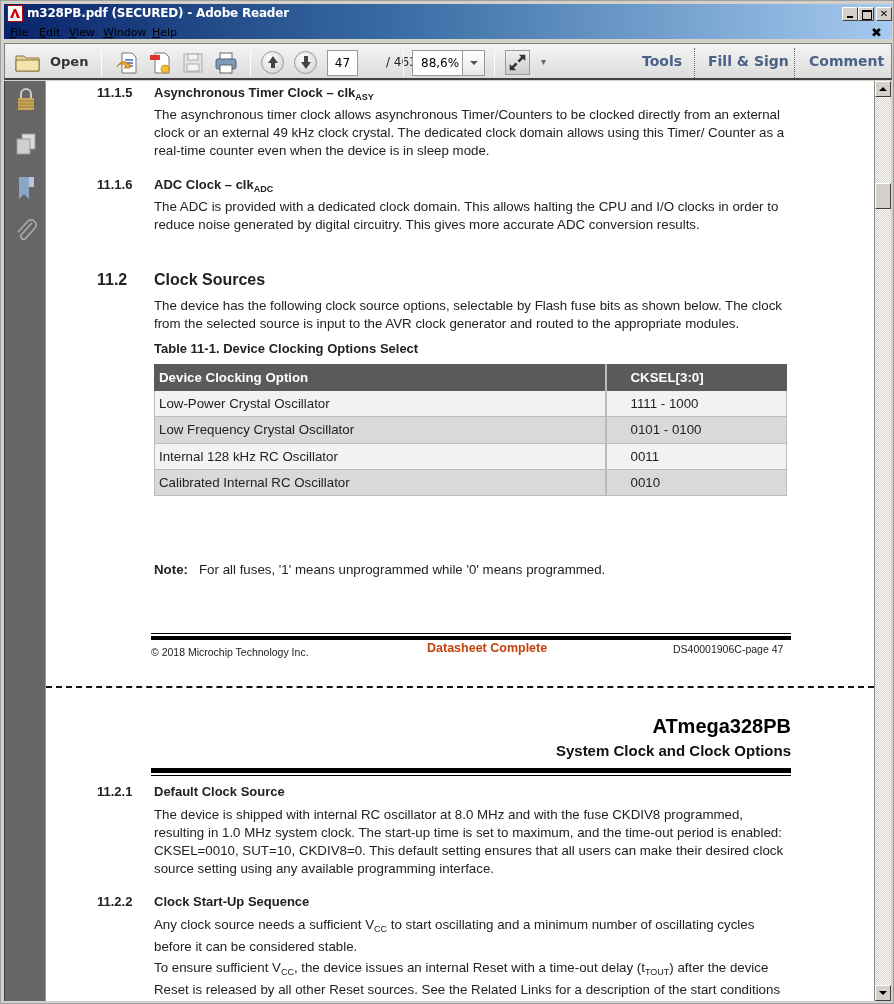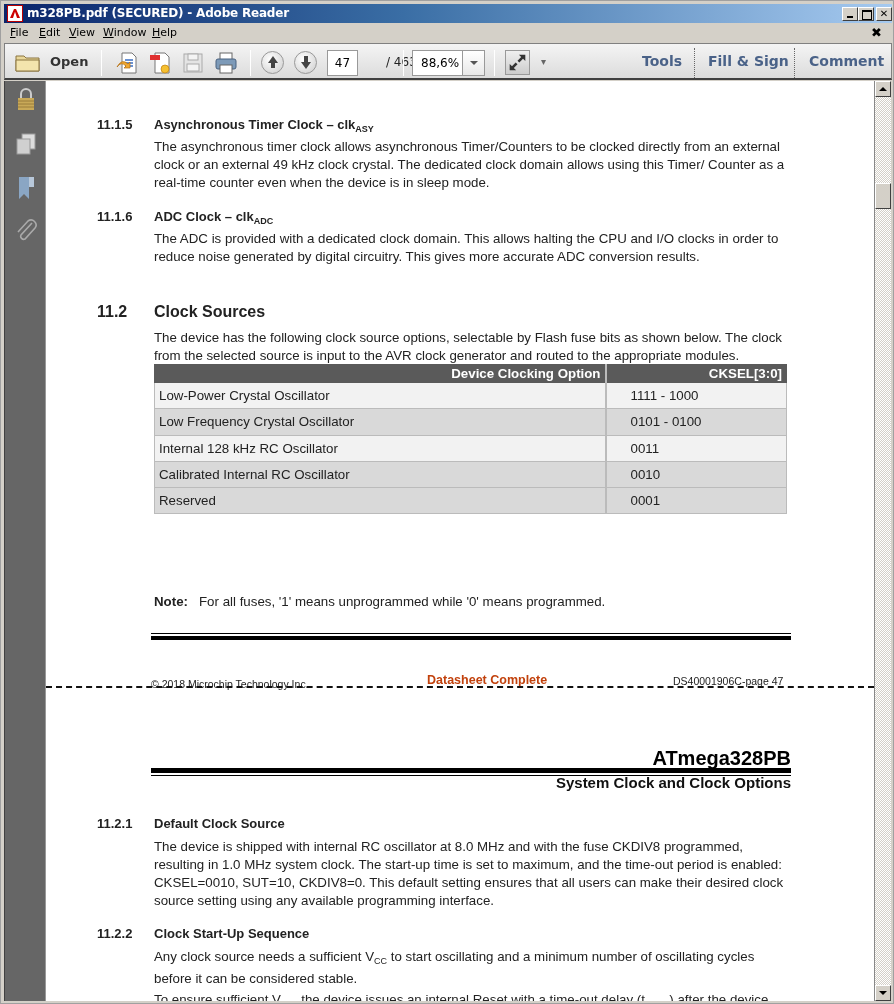--- a/index.html
+++ b/index.html
@@ -1,20 +1,20 @@
 <!DOCTYPE html>
 <html><head>
 <meta charset="utf-8">
 <style>
   * { box-sizing: border-box; margin: 0; padding: 0; }
   html, body { width: 894px; height: 1004px; overflow: hidden; background: #d4d0c8; font-family: "Liberation Sans", sans-serif; }
   .window { position: absolute; left: 0; top: 0; width: 894px; height: 1004px; background: #d4d0c8; border: 1px solid #a0a0a0; }
 
   
-  .titlebar { position: absolute; left: 3px; top: 3px; width: 888px; height: 19px;
+  .titlebar { position: absolute; left: 3px; top: 3px; width: 888px; height: 35px;
     background: linear-gradient(to right, #0a246a 0%, #3a6ea5 45%, #a6caf0 100%); }
   .titlebar .app-icon { position: absolute; left: 3px; top: 1px; width: 16px; height: 17px; background: #fff; border: 1px solid #b00; }
   .titlebar .app-icon::after { content: ""; position: absolute; left: 2px; top: 3px; width: 10px; height: 9px; background: #c00; clip-path: polygon(0 100%, 40% 0, 60% 0, 100% 100%, 70% 100%, 50% 30%, 30% 100%); }
   .titlebar .title { position: absolute; left: 23px; top: 2px; color: #fff; font-family: "DejaVu Sans", sans-serif; font-weight: bold; font-size: 12px; letter-spacing: -0.2px; }
   .winbtn { position: absolute; top: 3px; width: 16px; height: 14px; background: #d4d0c8; border: 1px solid; border-color: #fff #404040 #404040 #fff; font-size: 10px; font-weight: bold; text-align: center; line-height: 12px; color: #000; font-family: "DejaVu Sans", sans-serif; }
   .btn-min { left: 838px; } .btn-max { left: 854px; } .btn-close { left: 872px; }
   .btn-min::after { content: ""; position: absolute; left: 4px; bottom: 2px; width: 6px; height: 2px; background: #000; }
   .btn-max::after { content: ""; position: absolute; left: 3px; top: 2px; width: 8px; height: 7px; border: 1px solid #000; border-top-width: 2px; }
 
   
@@ -47,29 +47,29 @@
   .pane-link { position: absolute; top: 9px; font-family: "DejaVu Sans", sans-serif; font-weight: bold; font-size: 14px; color: #4a6288; }
   .dot-sep { position: absolute; top: 4px; width: 1px; height: 30px; border-left: 1px dotted #666; }
 
   
   .navpane { position: absolute; left: 3px; top: 80px; width: 42px; height: 920px; background: #666; border-left: 1px solid #404040; border-right: 1px solid #999; }
   .nav-ico { position: absolute; left: 9px; width: 24px; height: 26px; }
 
   
   .docarea { position: absolute; left: 45px; top: 80px; width: 828px; height: 920px; background: #fff; overflow: hidden; }
   .doc { position: absolute; left: 0; top: 0; width: 828px; font-family: "Liberation Sans", sans-serif; color: #222; font-size: 13.3px; }
-  .abs { position: absolute; margin-top: 32px; }
+  .abs { position: absolute; }
   .secnum { font-weight: bold; font-size: 13px; }
   .sectitle { font-weight: bold; font-size: 13px; }
   .h2num, .h2title { font-weight: bold; font-size: 16px; }
   .para { line-height: 18px; width: 640px; }
   sub { font-size: 9px; vertical-align: -3px; }
 
   table.clk { position: absolute; left: 108px; top: 283px; width: 633px; border-collapse: collapse; font-size: 13.3px; }
-  table.clk th { background: #5a5a5a; color: #fff; font-weight: bold; text-align: right; padding: 0 4px; height: 18px; border: 1px solid #5a5a5a; }
+  table.clk th { background: #5a5a5a; color: #fff; font-weight: bold; text-align: left; padding: 0 4px; height: 26px; border: 1px solid #5a5a5a; }
   table.clk th + th, table.clk td + td { border-left: 2px solid #bbb; padding-left: 24px; }
   table.clk td { padding: 0 4px; height: 26.3px; border: 1px solid #bbb; }
   table.clk tr.odd td { background: #f2f2f2; }
   table.clk tr.even td { background: #d9d9d9; }
   table.clk th:first-child, table.clk td:first-child { width: 451px; }
 
   .rule-thick { position: absolute; background: #000; }
   .page-break { position: absolute; left: 0; top: 605px; width: 828px; border-top: 2px dashed #111; }
 
   
@@ -211,24 +211,20 @@
               <td>0101 - 0100</td>
             </tr>
           <tr class="odd">
               <td>Internal 128 kHz RC Oscillator</td>
               <td>0011</td>
             </tr>
           <tr class="even">
               <td>Calibrated Internal RC Oscillator</td>
               <td>0010</td>
             </tr>
-          <tr class="even">
-              <td>Reserved</td>
-              <td>0001</td>
-            </tr>
         </tbody>
       </table>
 
       <span class="abs" style="left:108px; top:481px; font-weight:bold">Note:</span>
       <span class="abs" style="left:153px; top:481px">For all fuses, '1' means unprogrammed while '0' means programmed.</span>
 
       <div class="rule-thick" style="left:105px; top:552px; width:640px; height:1px"></div>
       <div class="rule-thick" style="left:105px; top:555px; width:640px; height:4px"></div>
       <span class="abs" style="left:105px; top:565px; font-size:10.5px">© 2018 Microchip Technology Inc.</span>
       <span class="abs" style="left:381px; top:560px; font-size:12.5px; font-weight:bold; color:#c2410c">Datasheet Complete</span>

